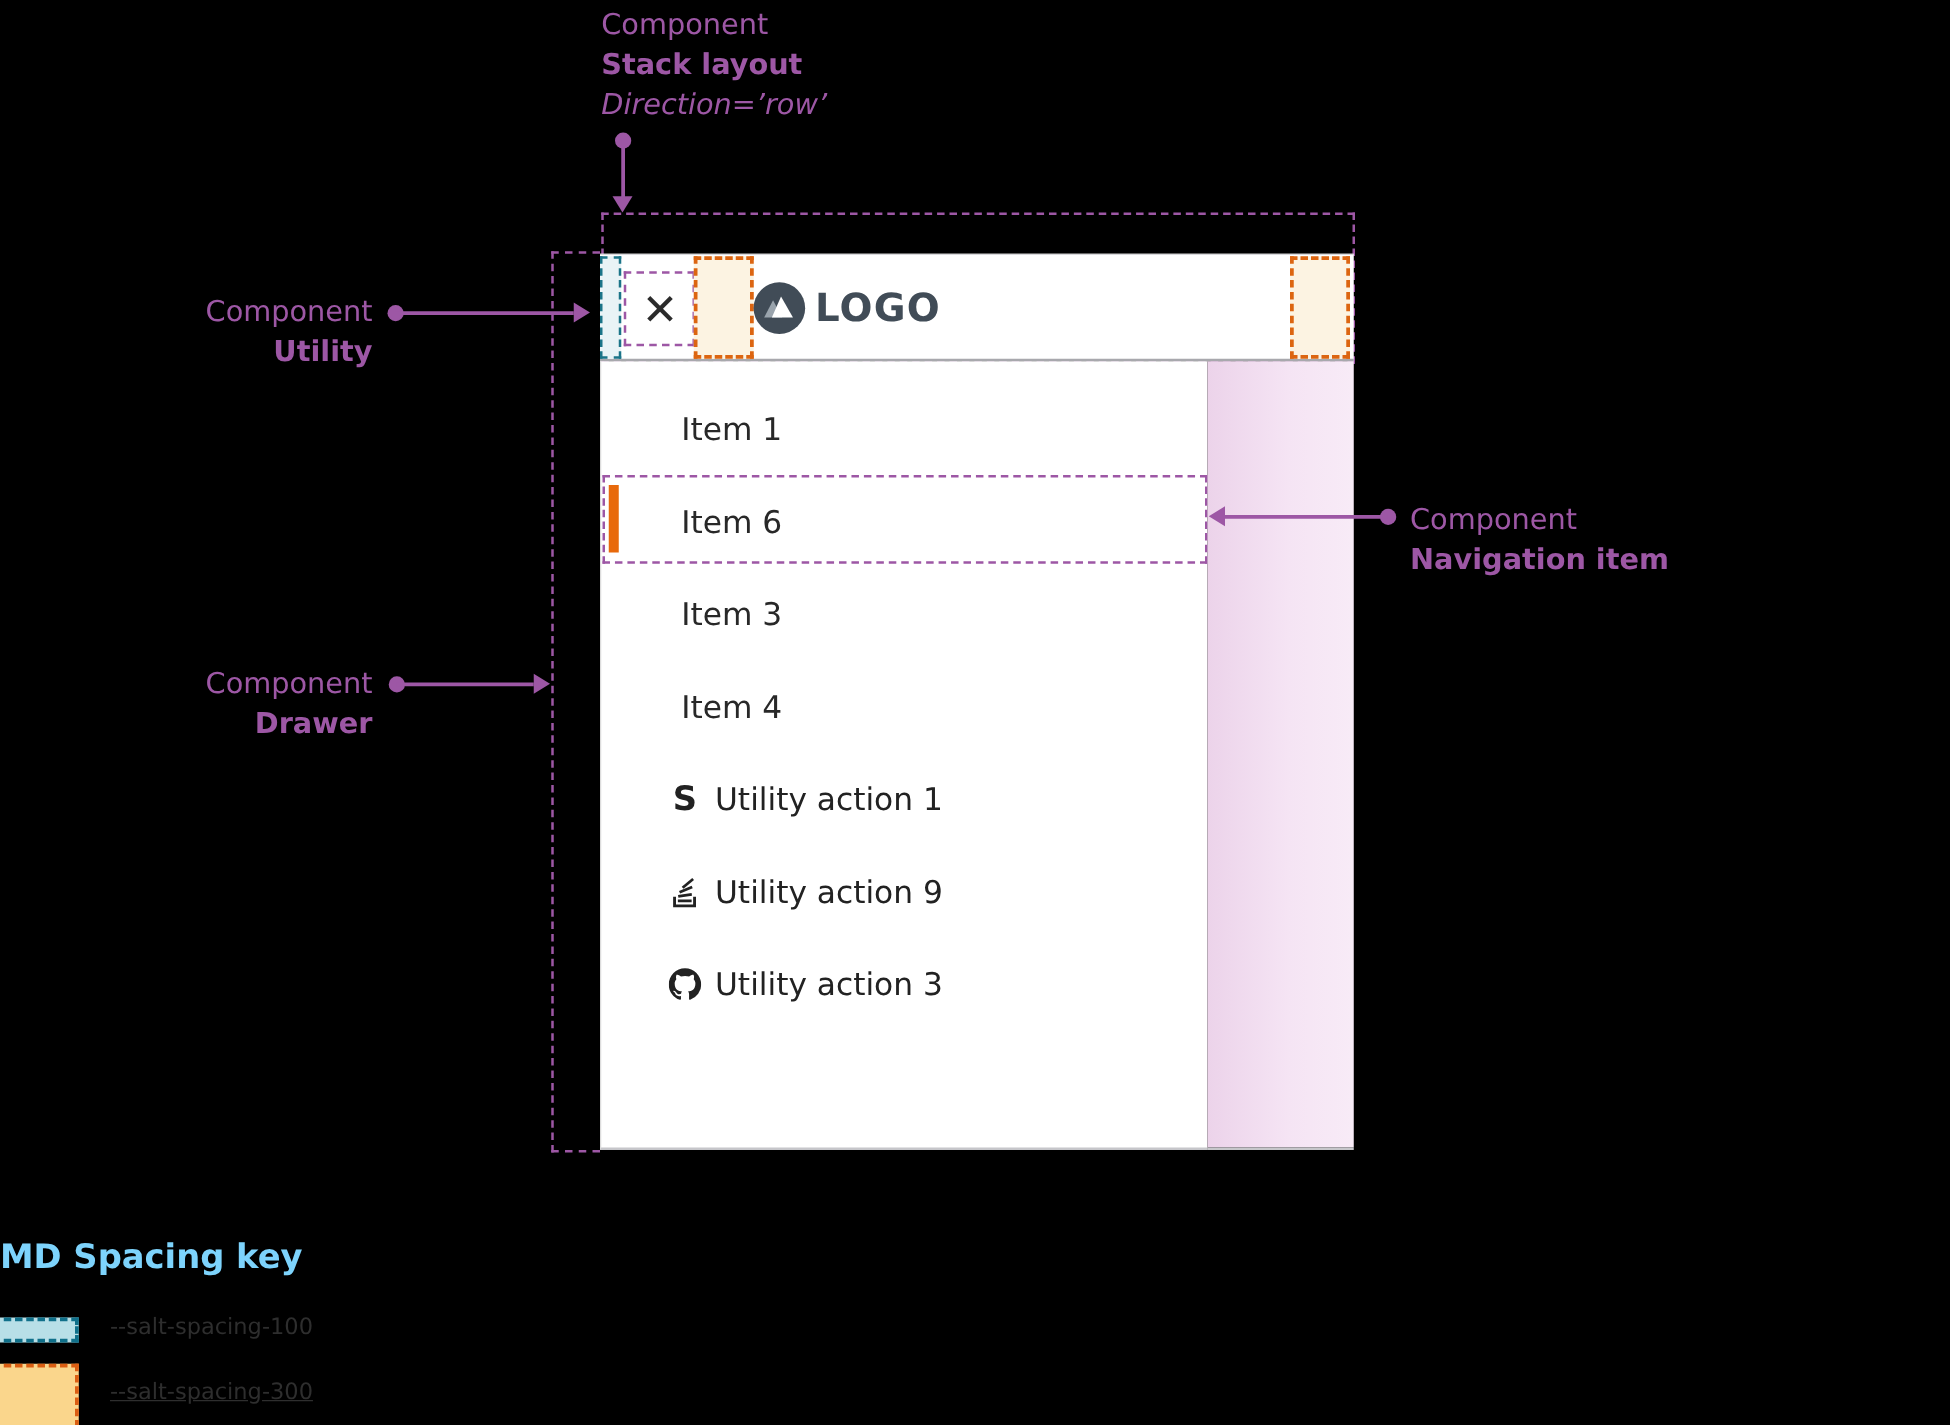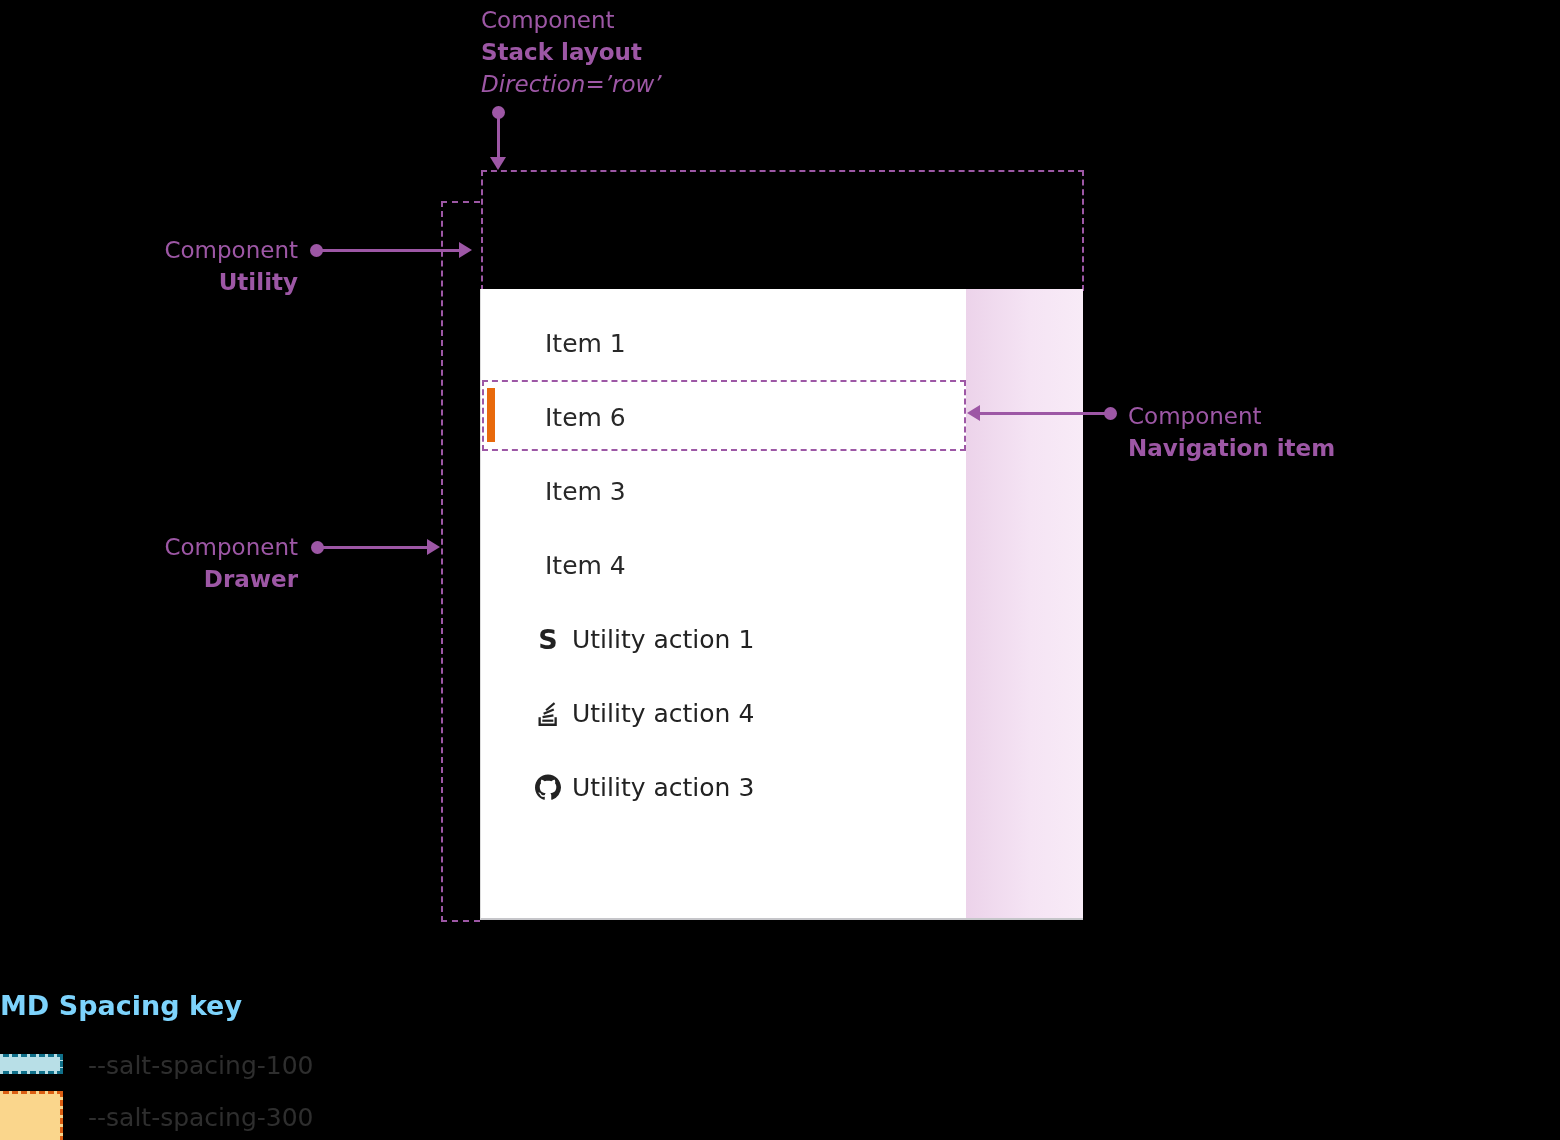--- a/index.html
+++ b/index.html
@@ -53,23 +53,23 @@
   .utility-item .u-label{margin-left:11px;}
   .letter-s{font-weight:bold;font-size:27px;color:#222;}
   .nav-active-outline{position:absolute;left:1px;top:91px;width:480px;height:67px;
     border:2px dashed #9D57A5;z-index:4;}
   .active-bar{position:absolute;left:6px;top:99px;width:8px;height:54px;background:#E8690B;z-index:5;}
   
   .legend-title{position:absolute;left:0;top:990px;font-size:27px;font-weight:bold;color:#7dd3fc;}
   .legend-swatch{position:absolute;left:-6px;box-sizing:border-box;}
   .legend-swatch.teal{top:1054px;width:69px;height:20px;background:#B8DFE7;border:3px dashed #10708A;}
   .legend-swatch.orange{top:1091px;width:69px;height:60px;background:#FAD68C;border:3px dashed #DB5E12;}
-  .legend-label{position:absolute;left:88px;font-size:25px;color:#2e2e2e;}
+  .legend-label{position:absolute;left:88px;font-size:18px;color:#2e2e2e;}
   .legend-label.l1{top:1051px;}
-  .legend-label.l2{top:1103px;}
+  .legend-label.l2{top:1103px;text-decoration:underline;}
 </style>
 </head>
 <body>
 
 <div class="canvas">
 
   <div class="ann" style="left:481px;top:4px;">
     <div>Component</div>
     <div class="bold">Stack layout</div>
     <div class="italic">Direction=’row’</div>
@@ -98,20 +98,39 @@
     <div>Component</div>
     <div class="bold">Navigation item</div>
   </div>
   <div class="arrow-dot" style="left:1104px;top:407px;"></div>
   <div class="arrow-line" style="left:980px;top:412px;width:130px;height:3px;"></div>
   <div class="arrow-head left" style="left:967px;top:405px;"></div>
 
   <div class="stack-rect"></div>
   <div class="drawer-rect"></div>
 
+  <div class="app-header">
+    <div class="spacing-100-strip"></div>
+    <div class="button-outline">
+      <svg width="30" height="30" viewBox="0 0 30 30">
+        <line x1="6" y1="6" x2="24" y2="24" stroke="#2b2b2b" stroke-width="3.4"></line>
+        <line x1="24" y1="6" x2="6" y2="24" stroke="#2b2b2b" stroke-width="3.4"></line>
+      </svg>
+    </div>
+    <div class="spacing-300-box left"></div>
+    <div class="logo-group">
+      <svg class="logo-circle" viewBox="0 0 24 24">
+        <circle cx="12" cy="12" r="11" fill="#414C57"></circle>
+        <polygon points="5.5,16 9.3,8.6 13.2,16" fill="#9aa4ad"></polygon>
+        <polygon points="8.8,16 12.7,7 17.8,16" fill="#ffffff"></polygon>
+      </svg>
+      <span class="logo-text">LOGO</span>
+    </div>
+    <div class="spacing-300-box right"></div>
+  </div>
 
   <div class="drawer-body">
     <div class="nav-item" style="top:17px;">
       <span class="nav-label">Item 1</span>
     </div>
     <div class="nav-item" style="top:91px;">
       <span class="nav-label">Item 6</span>
     </div>
     <div class="nav-item" style="top:165px;">
       <span class="nav-label">Item 3</span>
@@ -129,21 +148,21 @@
     <div class="utility-item" style="top:387px;">
       <span class="u-icon">
         <svg width="24" height="26" viewBox="0 0 24 26">
           <path d="M18.5 23.5v-6.2h2.3V26H2.5v-8.7h2.3v6.2z" fill="#222"></path>
           <rect x="6.3" y="19.6" width="11" height="2.2" fill="#222"></rect>
           <rect x="6.5" y="15.2" width="11" height="2.2" transform="rotate(-9 12 16.3)" fill="#222"></rect>
           <rect x="7.2" y="10.6" width="11" height="2.2" transform="rotate(-23 12.7 11.7)" fill="#222"></rect>
           <rect x="8.8" y="5.6" width="11" height="2.2" transform="rotate(-40 14.3 6.7)" fill="#222"></rect>
         </svg>
       </span>
-      <span class="u-label">Utility action 4</span>
+      <span class="u-label">Utility action 9</span>
     </div>
     <div class="utility-item" style="top:461px;">
       <span class="u-icon">
         <svg width="27" height="27" viewBox="0 0 16 16">
           <path fill="#222" d="M8 0C3.58 0 0 3.58 0 8c0 3.54 2.29 6.53 5.47 7.59.4.07.55-.17.55-.38 0-.19-.01-.82-.01-1.49-2.01.37-2.53-.49-2.69-.94-.09-.23-.48-.94-.82-1.13-.28-.15-.68-.52-.01-.53.63-.01 1.08.58 1.23.82.72 1.21 1.87.87 2.33.66.07-.52.28-.87.51-1.07-1.78-.2-3.64-.89-3.64-3.95 0-.87.31-1.59.82-2.15-.08-.2-.36-1.02.08-2.12 0 0 .67-.21 2.2.82.64-.18 1.32-.27 2-.27s1.36.09 2 .27c1.53-1.04 2.2-.82 2.2-.82.44 1.1.16 1.92.08 2.12.51.56.82 1.27.82 2.15 0 3.07-1.87 3.75-3.65 3.95.29.25.54.73.54 1.48 0 1.07-.01 1.93-.01 2.2 0 .21.15.46.55.38A8.01 8.01 0 0 0 16 8c0-4.42-3.58-8-8-8z"></path>
         </svg>
       </span>
       <span class="u-label">Utility action 3</span>
     </div>
 

